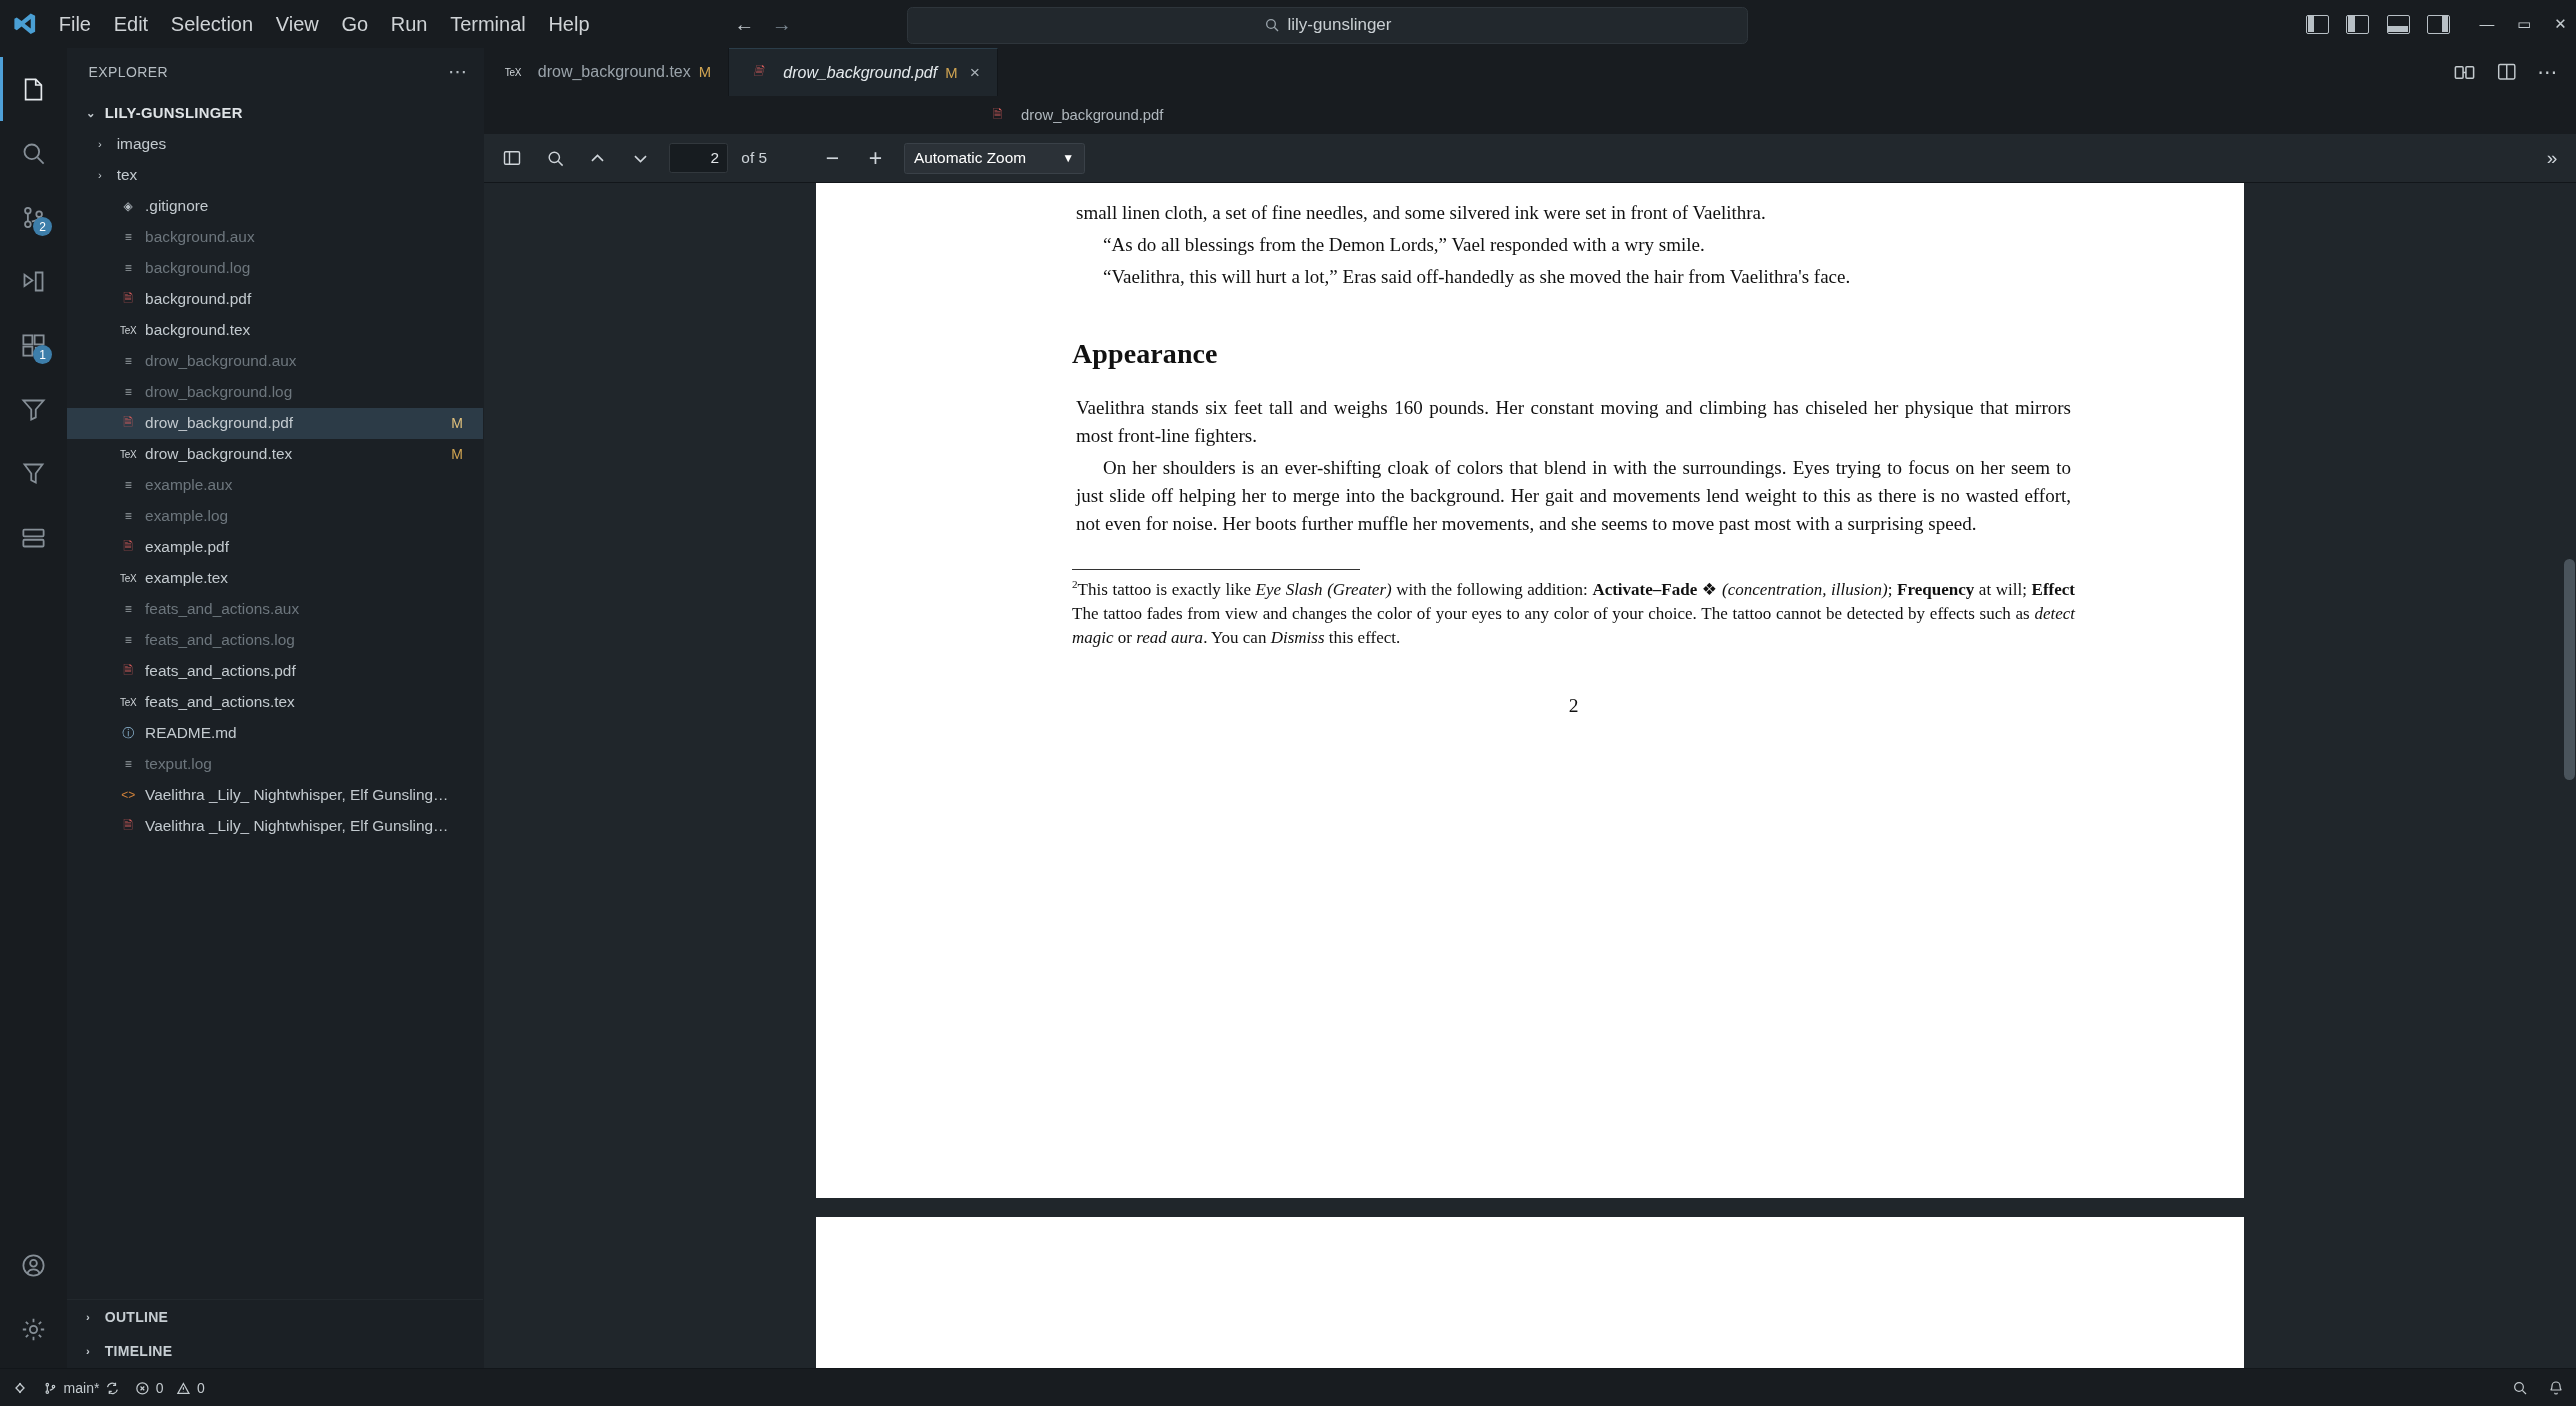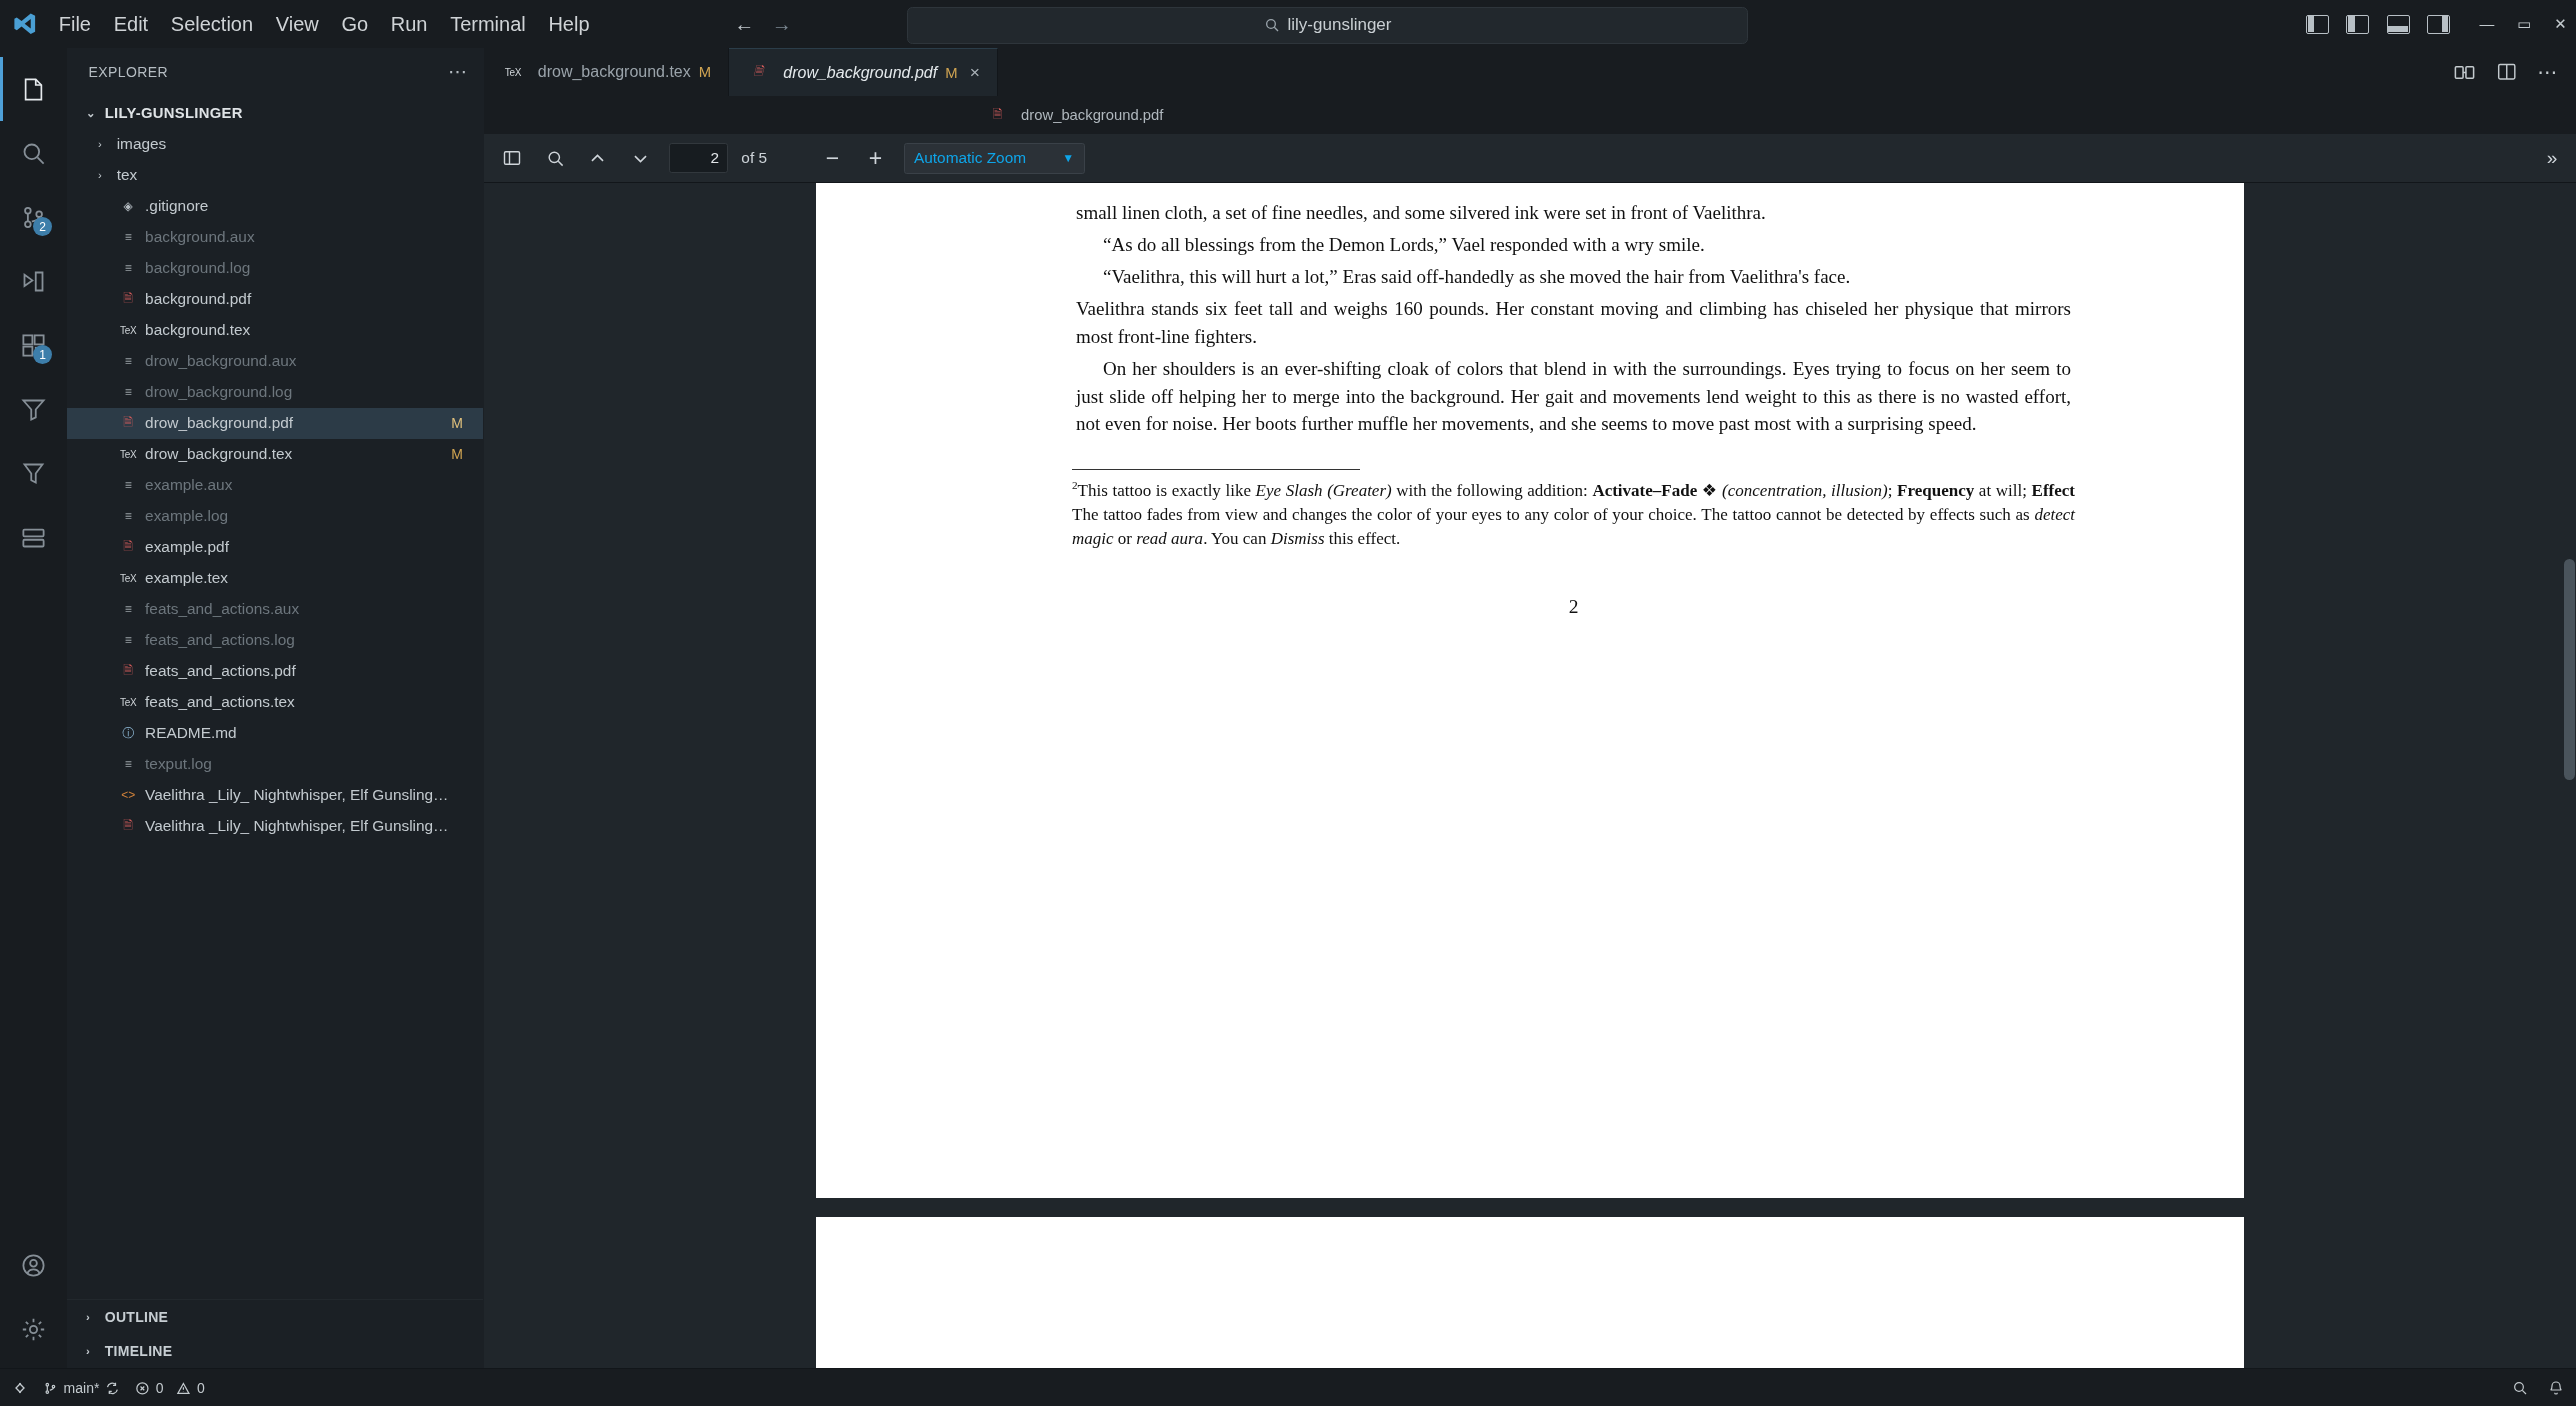--- a/index.html
+++ b/index.html
@@ -346,21 +346,21 @@
     height: 31px;
     min-width: 181px;
     background: #2b3137;
     border: 0.7px solid #3a4148;
     border-radius: 2.7px;
     display: flex;
     align-items: center;
     justify-content: space-between;
     padding: 0 9.4px;
     font-size: 15.4px;
-    color: #0ea5e9;
+    color: #ffffff;
     box-sizing: border-box;
   }
   .tb-right {
     margin-left: auto;
     color: #cfd5da;
     font-size: 19px;
     padding-right: 5.4px;
   }
 
   .pdf-scroll {
@@ -804,20 +804,21 @@
           <div class="tb-right">»</div>
         </div>
 
         <div class="pdf-scroll">
           <div class="page p1">
             <div class="doc">
               <p>small linen cloth, a set of fine needles, and some silvered ink were set in front of Vaelithra.</p>
               <p class="ind">“As do all blessings from the Demon Lords,” Vael responded with a wry smile.</p>
               <p class="ind">“Vaelithra, this will hurt a lot,” Eras said off-handedly as she moved the hair from Vaelithra's face.</p>
 
+              <h2>Appearance</h2>
 
               <p>Vaelithra stands six feet tall and weighs 160 pounds. Her constant moving and climbing has chiseled her physique that mirrors most front-line fighters.</p>
               <p class="ind">On her shoulders is an ever-shifting cloak of colors that blend in with the surroundings. Eyes trying to focus on her seem to just slide off helping her to merge into the background. Her gait and movements lend weight to this as there is no wasted effort, not even for noise. Her boots further muffle her movements, and she seems to move past most with a surprising speed.</p>
 
               <div class="footnote-rule"></div>
               <div class="footnote">
                 <sup>2</sup><span>This tattoo is exactly like </span><i>Eye Slash (Greater)</i><span> with the following addition: </span><b>Activate–Fade </b><span>❖</span> <i>(concentration, illusion)</i><span>; </span><b>Frequency</b><span> at will; </span><b>Effect</b><span> The tattoo fades from view and changes the color of your eyes to any color of your choice. The tattoo cannot be detected by effects such as </span><i>detect magic</i><span> or </span><i>read aura</i><span>. You can </span><i>Dismiss</i><span> this effect.</span>
               </div>
 
               <div class="pagenum">2</div>

